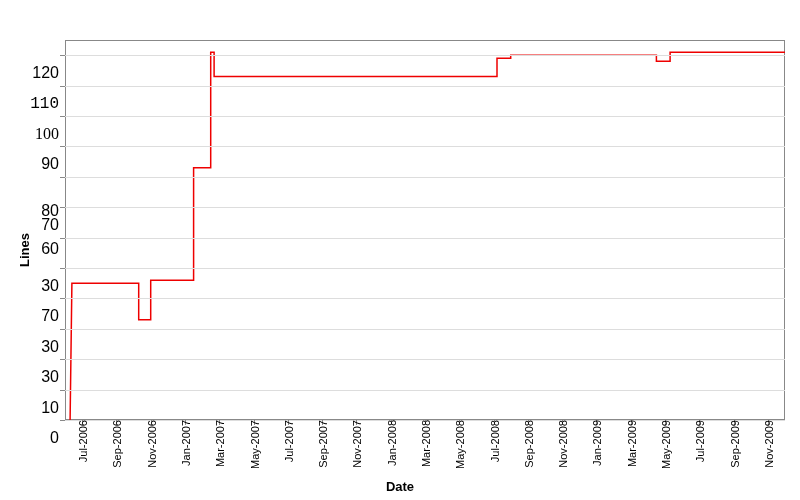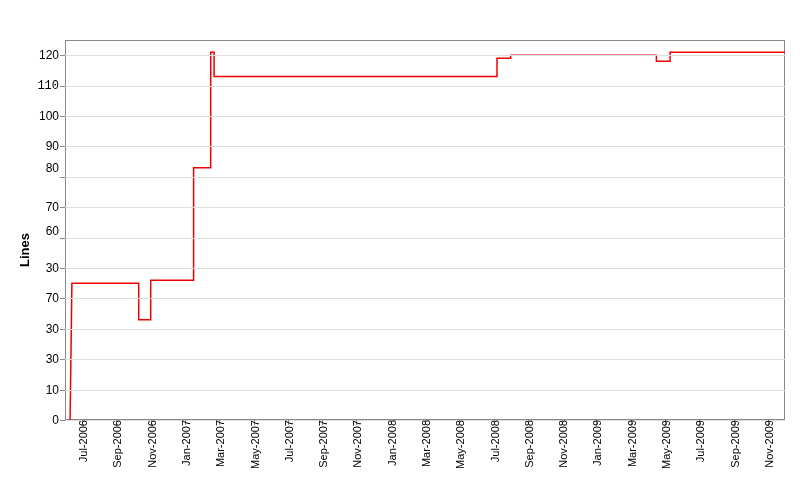--- a/index.html
+++ b/index.html
@@ -57,24 +57,25 @@
   .gridline-h {
     position: absolute;
     left: 0; width: 100%;
     height: 1px;
     background: #ddd;
   }
   .ytick-label {
     position: absolute;
     right: 100%;
     padding-right: 6px;
-    font-size: 12px;
+    font-size: 16px;
     color: #000;
     transform: translateY(-50%);
     white-space: nowrap;
+    margin-top: 18px;
   }
   .xtick-label {
     position: absolute;
     top: 100%;
     font-size: 11px;
     color: #000;
     transform-origin: top right;
     transform: translateX(-100%) rotate(-90deg) translateY(-50%);
     padding-top: 2px;
     white-space: nowrap;
@@ -95,20 +96,21 @@
     fill: none;
     stroke: #e00;
     stroke-width: 1.5;
   }
 </style>
 </head>
 <body>
 
 <div class="chart-container">
   <div class="ylabel">Lines</div>
+  <div class="xlabel">Date</div>
   <div class="plot">
     <div class="plot-border"></div>
     <svg class="line-svg" viewBox="0 0 720 380" preserveAspectRatio="none">
       <polyline id="series-line" points="5.1,380.0 6.9,243.2 73.7,243.2 73.7,279.7 85.7,279.7 85.7,240.2 128.6,240.2 128.6,127.7 145.7,127.7 145.7,12.2 149.1,12.2 149.1,36.5 432.0,36.5 432.0,18.2 445.7,18.2 445.7,15.2 591.4,15.2 591.4,21.3 605.1,21.3 605.1,12.2 720.0,12.2"></polyline>
     </svg>
   <div class="gridline-h" style="top: 380px;"></div>
       <div class="ytick-mark" style="top: 380px;"></div>
       <div class="ytick-label" style="top: 380px;">0</div>
       <div class="gridline-h" style="top: 349.6px;"></div>
       <div class="ytick-mark" style="top: 349.6px;"></div>
@@ -126,27 +128,27 @@
       <div class="ytick-mark" style="top: 228px;"></div>
       <div class="ytick-label" style="top: 228px;">30</div>
       <div class="gridline-h" style="top: 197.6px;"></div>
       <div class="ytick-mark" style="top: 197.6px;"></div>
       <div class="ytick-label" style="top: 191px;">60</div>
       <div class="gridline-h" style="top: 167.2px;"></div>
       <div class="ytick-mark" style="top: 167.2px;"></div>
       <div class="ytick-label" style="top: 167.2px;">70</div>
       <div class="gridline-h" style="top: 136.8px;"></div>
       <div class="ytick-mark" style="top: 136.8px;"></div>
-      <div class="ytick-label" style="top: 128px; text-align: right;">80</div>
+      <div class="ytick-label" style="top: 153px; text-align: right;">80</div>
       <div class="gridline-h" style="top: 106.4px;"></div>
       <div class="ytick-mark" style="top: 106.4px;"></div>
       <div class="ytick-label" style="top: 106.4px;">90</div>
       <div class="gridline-h" style="top: 76px;"></div>
       <div class="ytick-mark" style="top: 76px;"></div>
-      <div class="ytick-label" style="top: 76px;">100</div>
+      <div class="ytick-label" style="top: 76px; font-family: Liberation Serif, serif;">100</div>
       <div class="gridline-h" style="top: 45.6px;"></div>
       <div class="ytick-mark" style="top: 45.6px;"></div>
       <div class="ytick-label" style="top: 45.6px; font-family: Liberation Mono, monospace;">110</div>
       <div class="gridline-h" style="top: 15.2px;"></div>
       <div class="ytick-mark" style="top: 15.2px;"></div>
       <div class="ytick-label" style="top: 15.2px;">120</div>
       <div class="xtick-mark" style="left: 17.1429px;"></div>
       <div class="xtick-label" style="left: 17.1429px;">Jul-2006</div>
       <div class="xtick-mark" style="left: 51.4286px;"></div>
       <div class="xtick-label" style="left: 51.4286px;">Sep-2006</div>

